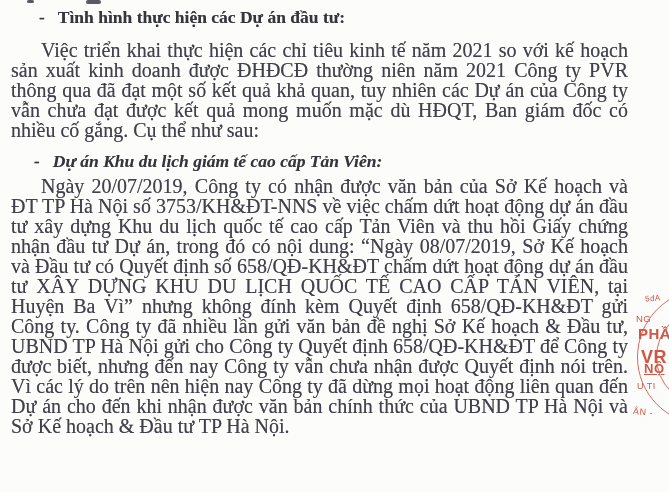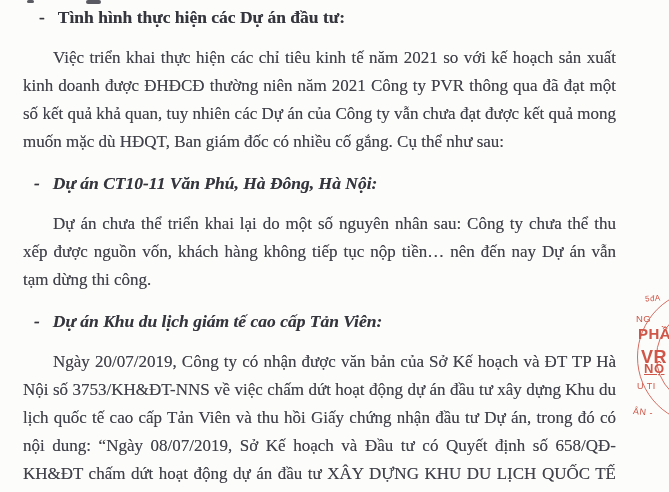--- a/index.html
+++ b/index.html
@@ -22,23 +22,23 @@
     font-weight:bold;
     font-size:17.5px;
     line-height:22px;
     color:#35353e;
     white-space:nowrap;
   }
   .h-main{margin:0 0 12px 32px;}
   .h-sub{margin:10px 0 4px 27px;font-style:italic;}
   .dash{display:inline-block;margin-right:13px;}
   .para{
-    margin:16px;
-    font-size:17px;
-    line-height:28px;
+    margin:4px;
+    font-size:20px;
+    line-height:20px;
     text-align:justify;
     text-indent:30px;
   }
   
   .artifact{position:absolute;background:#5a5a62;border-radius:2px;}
   .artifact-1{left:27px;top:0;width:7px;height:3px;}
   .artifact-2{left:86px;top:0;width:15px;height:4px;}
   
   .stamp{position:absolute;left:0;top:0;width:669px;height:492px;pointer-events:none;}
   .stamp .ring{
@@ -70,25 +70,21 @@
 
   <div class="artifact artifact-1"></div>
   <div class="artifact artifact-2"></div>
 
   <div class="heading h-main">
     <span class="dash">-</span><span class="h-text">Tình hình thực hiện các Dự án đầu tư:</span>
   </div>
 
   <p class="para">Việc triển khai thực hiện các chỉ tiêu kinh tế năm 2021 so với kế hoạch sản xuất kinh doanh được ĐHĐCĐ thường niên năm 2021 Công ty PVR thông qua đã đạt một số kết quả khả quan, tuy nhiên các Dự án của Công ty vẫn chưa đạt được kết quả mong muốn mặc dù HĐQT, Ban giám đốc có nhiều cố gắng. Cụ thể như sau:</p>
 
-  <div class="heading h-sub">
-    <span class="dash">-</span><span class="h-text">Dự án CT10-11 Văn Phú, Hà Đông, Hà Nội:</span>
-  </div>
 
-  <p class="para">Dự án chưa thể triển khai lại do một số nguyên nhân sau: Công ty chưa thể thu xếp được nguồn vốn, khách hàng không tiếp tục nộp tiền… nên đến nay Dự án vẫn tạm dừng thi công.</p>
 
   <div class="heading h-sub">
     <span class="dash">-</span><span class="h-text">Dự án Khu du lịch giám tế cao cấp Tản Viên:</span>
   </div>
 
   <p class="para">Ngày 20/07/2019, Công ty có nhận được văn bản của Sở Kế hoạch và ĐT TP Hà Nội số 3753/KH&amp;ĐT-NNS về việc chấm dứt hoạt động dự án đầu tư xây dựng Khu du lịch quốc tế cao cấp Tản Viên và thu hồi Giấy chứng nhận đầu tư Dự án, trong đó có nội dung: “Ngày 08/07/2019, Sở Kế hoạch và Đầu tư có Quyết định số 658/QĐ-KH&amp;ĐT chấm dứt hoạt động dự án đầu tư XÂY DỰNG KHU DU LỊCH QUỐC TẾ CAO CẤP TẢN VIÊN, tại Huyện Ba Vì” nhưng không đính kèm Quyết định 658/QĐ-KH&amp;ĐT gửi Công ty. Công ty đã nhiều lần gửi văn bản đề nghị Sở Kế hoạch &amp; Đầu tư, UBND TP Hà Nội gửi cho Công ty Quyết định 658/QĐ-KH&amp;ĐT để Công ty được biết, nhưng đến nay Công ty vẫn chưa nhận được Quyết định nói trên. Vì các lý do trên nên hiện nay Công ty đã dừng mọi hoạt động liên quan đến Dự án cho đến khi nhận được văn bản chính thức của UBND TP Hà Nội và Sở Kế hoạch &amp; Đầu tư TP Hà Nội.</p>
 
   <div class="stamp">
     <div class="ring ring-outer"></div>
     <div class="ring ring-inner"></div>

